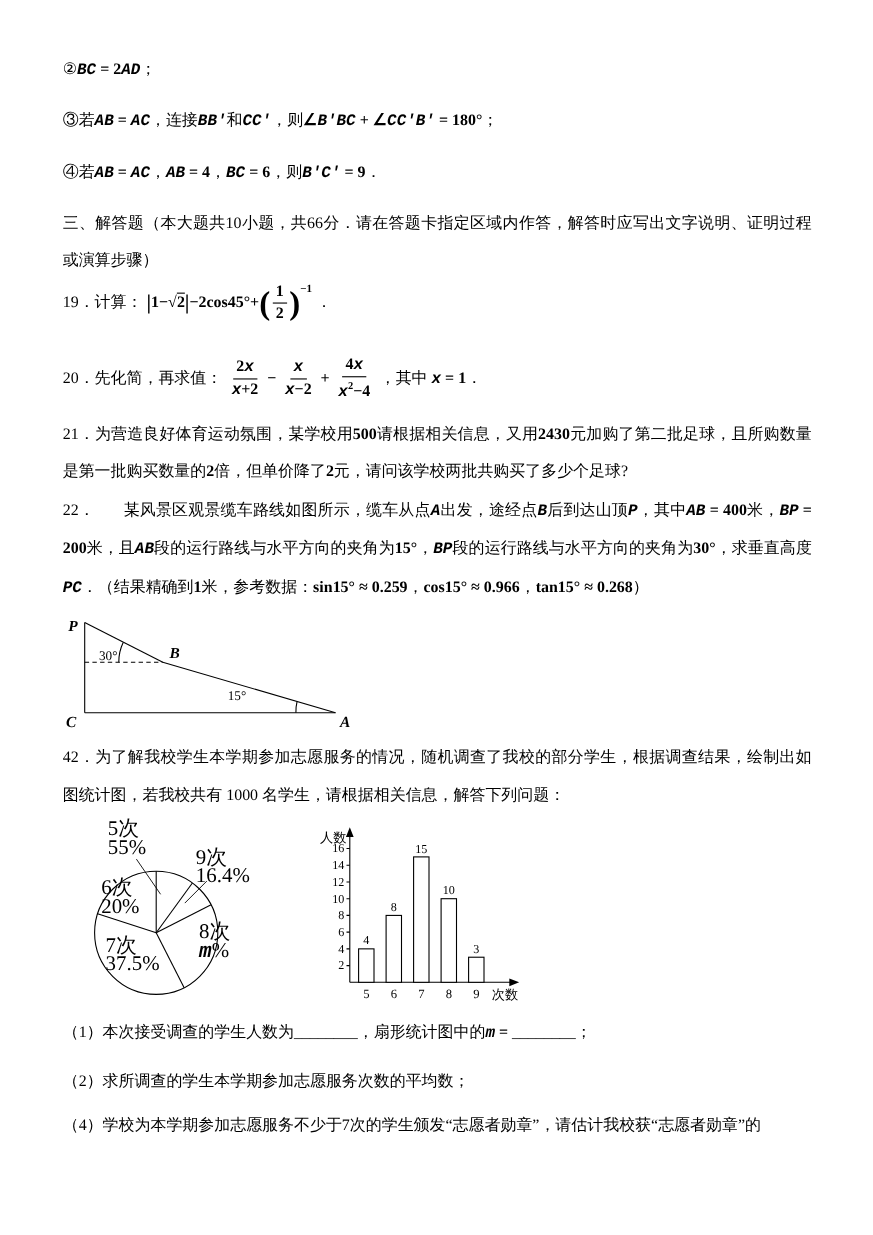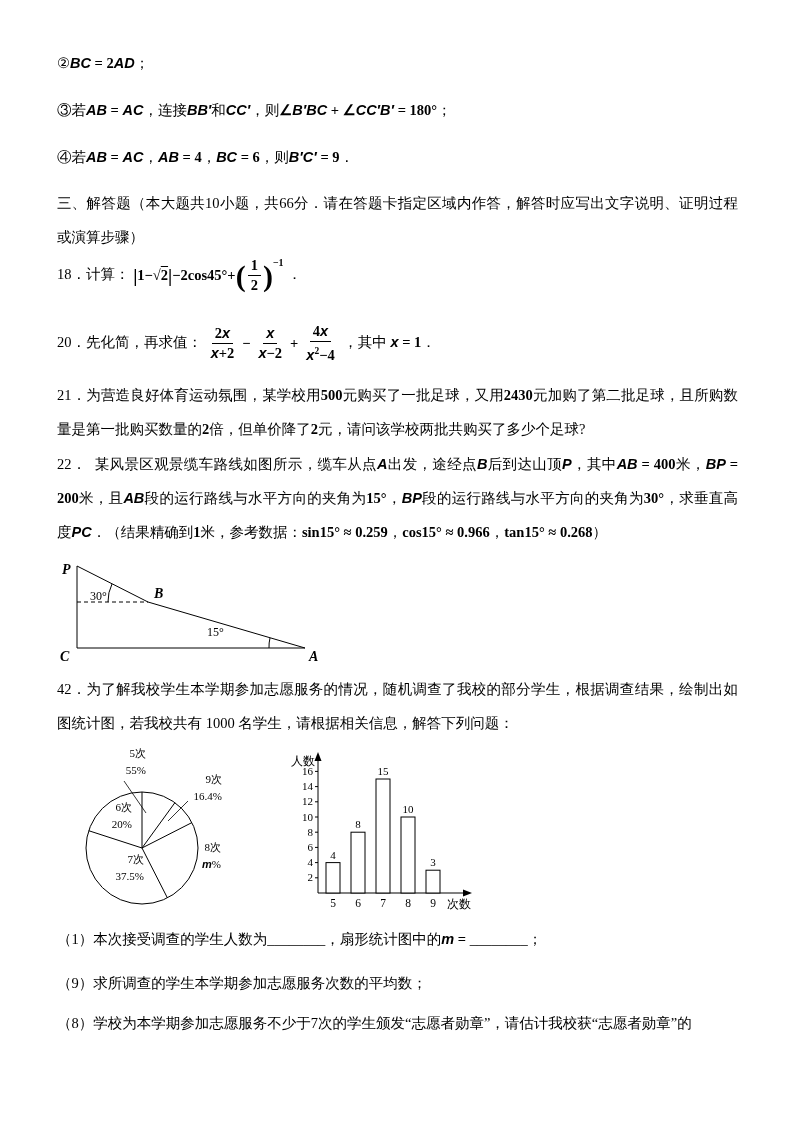--- a/index.html
+++ b/index.html
@@ -3,51 +3,51 @@
 <meta charset="utf-8">
 <style>
   html,body{margin:0;padding:0}
   body{width:794px;height:1123px;background:#fff;position:relative;color:#000;
        font-family:"Liberation Serif","DejaVu Serif",serif;font-size:14.5px;overflow:hidden}
   p{margin:0}
   .abs{position:absolute;left:57px;right:56px}
   .line{line-height:26px}
   .para{line-height:34px;text-align:justify}
   .bold{font-weight:normal}
-  .m{font-family:Liberation Sans, sans-serif;font-weight:bold;font-style:italic}
+  .m{font-family:Liberation Mono, monospace;font-weight:bold;font-style:italic}
   .b{font-family:"Liberation Serif",serif;font-weight:bold}
   .sup{vertical-align:super;font-size:9.5px}
   .ovl{text-decoration:overline}
-  .gap{margin-right:8px}
+  .gap{margin-right:26px}
   .formula{display:inline-flex;align-items:center;vertical-align:middle}
   .frac{display:inline-flex;flex-direction:column;align-items:center;margin:0 2px;line-height:19px}
   .frac .fn{border-bottom:1.2px solid #000;padding:0 3px;display:block}
   .frac .fd{padding:0 3px;display:block}
   .op{margin:0 3px}
   .bigp{font-size:30px;font-weight:bold;line-height:30px}
   .abschar{font-size:19px;line-height:19px}
   .expo{font-size:10px;font-weight:bold;align-self:flex-start;margin-top:1px}
-  .plab{position:absolute;text-align:right;font-size:11px;line-height:17px}
+  .plab{position:absolute;text-align:left;font-size:19px;line-height:17px}
   .dln{stroke:#000;stroke-width:1;fill:none}
   .dash{stroke-dasharray:4 3}
   .vlabel{font-family:"Liberation Serif",serif;font-weight:bold;font-style:italic;font-size:14px}
   .alabel{font-family:"Liberation Serif",serif;font-size:12px}
   svg text{font-family:"Liberation Serif","DejaVu Serif",serif}
 </style>
 </head>
 <body>
 
 <p class="abs line" style="top:50px"><span>②</span><span class="m">BC</span><span class="b"> = 2</span><span class="m">AD</span><span>；</span></p>
 <p class="abs line" style="top:97px"><span>③若</span><span class="m">AB</span><span class="b"> = </span><span class="m">AC</span><span>，连接</span><span class="m">BB′</span><span>和</span><span class="m">CC′</span><span>，则</span><span class="b">∠</span><span class="m">B′BC</span><span class="b"> + </span><span class="b">∠</span><span class="m">CC′B′</span><span class="b"> = 180°</span><span>；</span></p>
 <p class="abs line" style="top:144px"><span>④若</span><span class="m">AB</span><span class="b"> = </span><span class="m">AC</span><span>，</span><span class="m">AB</span><span class="b"> = 4</span><span>，</span><span class="m">BC</span><span class="b"> = 6</span><span>，则</span><span class="m">B′C′</span><span class="b"> = 9</span><span>．</span></p>
 
 <p class="abs para bold" style="top:186px">三、解答题（本大题共10小题，共66分．请在答题卡指定区域内作答，解答时应写出文字说明、证明过程或演算步骤）</p>
 
 <div class="abs" style="top:256px">
-  <span>18．计算：</span>
+  <span>19．计算：</span>
   <span class="formula">
     <span class="b abschar">|</span>
     <span class="b">1−</span>
     <span class="b">√</span>
     <span class="b ovl">2</span>
     <span class="b abschar">|</span>
     <span class="b">−2cos45°+</span>
     <span class="bigp">(</span>
     <span class="frac">
       <span class="fn b"><span class="b">1</span></span>
@@ -73,21 +73,21 @@
     </span>
     <span class="b op">+</span>
     <span class="frac">
       <span class="fn"><span class="b">4</span><span class="m">x</span></span>
       <span class="fd"><span class="m">x</span><span class="b sup">2</span><span class="b">−4</span></span>
     </span>
   </span>
   <span><span>，其中 </span><span class="m">x</span><span class="b"> = 1</span><span>．</span></span>
 </div>
 
-<p class="abs para" style="top:378px"><span>21．为营造良好体育运动氛围，某学校用</span><span class="b">500</span><span>元购买了一批足球，又用</span><span class="b">2430</span><span>元加购了第二批足球，且所购数量是第一批购买数量的</span><span class="b">2</span><span>倍，但单价降了</span><span class="b">2</span><span>元，请问该学校两批共购买了多少个足球?</span></p>
+<p class="abs para" style="top:378px"><span>21．为营造良好体育运动氛围，某学校用</span><span class="b">500</span><span>请根据相关信息，又用</span><span class="b">2430</span><span>元加购了第二批足球，且所购数量是第一批购买数量的</span><span class="b">2</span><span>倍，但单价降了</span><span class="b">2</span><span>元，请问该学校两批共购买了多少个足球?</span></p>
 
 <p class="abs para" style="top:447px"><span class="gap">22．</span><span>某风景区观景缆车路线如图所示，缆车从点</span><span class="m">A</span><span>出发，途经点</span><span class="m">B</span><span>后到达山顶</span><span class="m">P</span><span>，其中</span><span class="m">AB</span><span class="b"> = 400</span><span>米，</span><span class="m">BP</span><span class="b"> = 200</span><span>米，且</span><span class="m">AB</span><span>段的运行路线与水平方向的夹角为</span><span class="b">15°</span><span>，</span><span class="m">BP</span><span>段的运行路线与水平方向的夹角为</span><span class="b">30°</span><span>，求垂直高度</span><span class="m">PC</span><span>．（结果精确到</span><span class="b">1</span><span>米，参考数据：</span><span class="b">sin15° ≈ 0.259</span><span>，</span><span class="b">cos15° ≈ 0.966</span><span>，</span><span class="b">tan15° ≈ 0.268</span><span>）</span></p>
 
 <div style="position:absolute;left:57px;top:560px">
   <svg width="310" height="105" viewBox="0 0 310 105">
     <line class="dln" x1="20" y1="6" x2="20" y2="88"></line>
     <line class="dln" x1="20" y1="88" x2="248" y2="88"></line>
     <line class="dln" x1="20" y1="6" x2="91" y2="42"></line>
     <line class="dln" x1="91" y1="42" x2="248" y2="88"></line>
     <line class="dln dash" x1="20" y1="42" x2="91" y2="42"></line>
@@ -173,14 +173,14 @@
       <text x="125" y="162" text-anchor="middle" font-size="11.5">8</text>
       <rect x="143" y="125.2" width="14" height="22.799999999999997" fill="#ffffff" stroke="#000000" stroke-width="1"></rect>
       <text x="150" y="121.2" text-anchor="middle" font-size="11">3</text>
       <text x="150" y="162" text-anchor="middle" font-size="11.5">9</text>
       <text x="8" y="20" font-size="12">人数</text>
       <text x="164" y="163" font-size="12">次数</text>
     </svg>
 </div>
 
 <p class="abs para" style="top:922px"><span>（1）本次接受调查的学生人数为</span><span>________</span><span>，扇形统计图中的</span><span class="m">m</span><span class="b"> = </span><span>________</span><span>；</span></p>
-<p class="abs para" style="top:966px"><span>（9）求所调查的学生本学期参加志愿服务次数的平均数；</span></p>
-<p class="abs para" style="top:1006px"><span>（8）学校为本学期参加志愿服务不少于7次的学生颁发“志愿者勋章”，请估计我校获“志愿者勋章”的</span></p>
+<p class="abs para" style="top:966px"><span>（2）求所调查的学生本学期参加志愿服务次数的平均数；</span></p>
+<p class="abs para" style="top:1006px"><span>（4）学校为本学期参加志愿服务不少于7次的学生颁发“志愿者勋章”，请估计我校获“志愿者勋章”的</span></p>
 
 </body></html>

